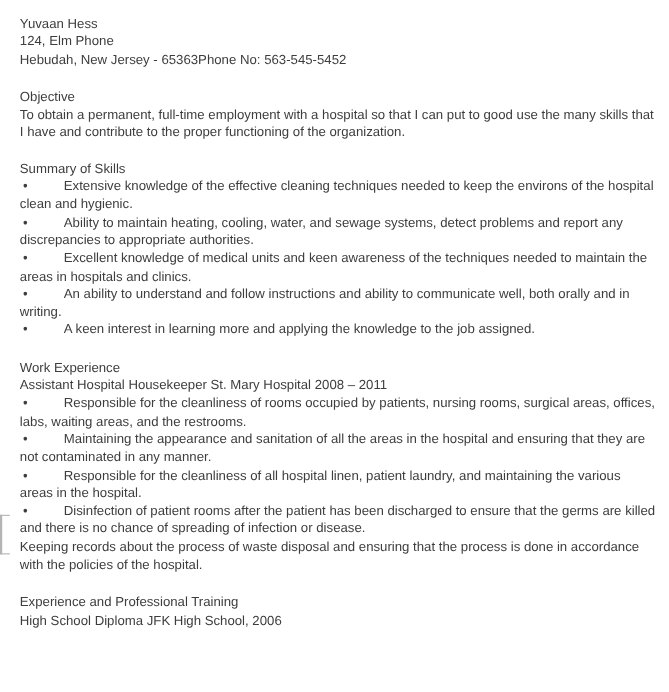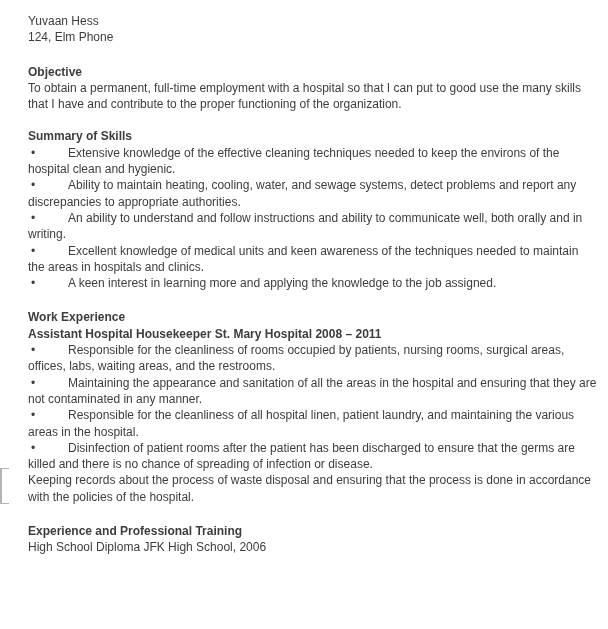--- a/index.html
+++ b/index.html
@@ -9,27 +9,27 @@
     height: 629px;
     background: #ffffff;
     font-family: "Liberation Sans", "DejaVu Sans", sans-serif;
     color: #3d3d3d;
     position: relative;
     overflow: hidden;
   }
   .doc {
     position: absolute;
     top: 13px;
-    left: 28px;
+    left: 18px;
     right: 11px;
     font-size: 12px;
     line-height: 16.3px;
   }
   p { margin: 0; padding: 0; }
-  .bold { font-weight: bold; }
+  .bold { font-weight: normal; }
   .sp { height: 16px; }
   .sp-lg { height: 18px; }
   
   .bullet-row .blt {
     display: inline-block;
     width: 40px;
     padding-left: 3px;
     box-sizing: border-box;
   }
   
@@ -45,37 +45,38 @@
   }
 </style>
 </head>
 <body>
 
 <div class="doc">
 
   <div>
     <p>Yuvaan Hess</p>
     <p>124, Elm Phone</p>
+    <p>Hebudah, New Jersey - 65363Phone No: 563-545-5452</p>
   </div>
 
   <div class="sp-lg"></div>
 
   <div>
     <p class="bold">Objective</p>
     <p>To obtain a permanent, full-time employment with a hospital so that I can put to good use the many skills that I have and contribute to the proper functioning of the organization.</p>
   </div>
 
   <div class="sp"></div>
 
   <div>
     <p class="bold">Summary of Skills</p>
     <p class="bullet-row"><span class="blt">•</span><span>Extensive knowledge of the effective cleaning techniques needed to keep the environs of the hospital clean and hygienic.</span></p>
     <p class="bullet-row"><span class="blt">•</span><span>Ability to maintain heating, cooling, water, and sewage systems, detect problems and report any discrepancies to appropriate authorities.</span></p>
+    <p class="bullet-row"><span class="blt">•</span><span>Excellent knowledge of medical units and keen awareness of the techniques needed to maintain the areas in hospitals and clinics.</span></p>
     <p class="bullet-row"><span class="blt">•</span><span>An ability to understand and follow instructions and ability to communicate well, both orally and in writing.</span></p>
-    <p class="bullet-row"><span class="blt">•</span><span>Excellent knowledge of medical units and keen awareness of the techniques needed to maintain the areas in hospitals and clinics.</span></p>
     <p class="bullet-row"><span class="blt">•</span><span>A keen interest in learning more and applying the knowledge to the job assigned.</span></p>
   </div>
 
   <div class="sp-lg"></div>
 
   <div>
     <p class="bold">Work Experience</p>
     <p class="bold">Assistant Hospital Housekeeper St. Mary Hospital 2008 – 2011</p>
     <p class="bullet-row"><span class="blt">•</span><span>Responsible for the cleanliness of rooms occupied by patients, nursing rooms, surgical areas, offices, labs, waiting areas, and the restrooms.</span></p>
     <p class="bullet-row"><span class="blt">•</span><span>Maintaining the appearance and sanitation of all the areas in the hospital and ensuring that they are not contaminated in any manner.</span></p>

